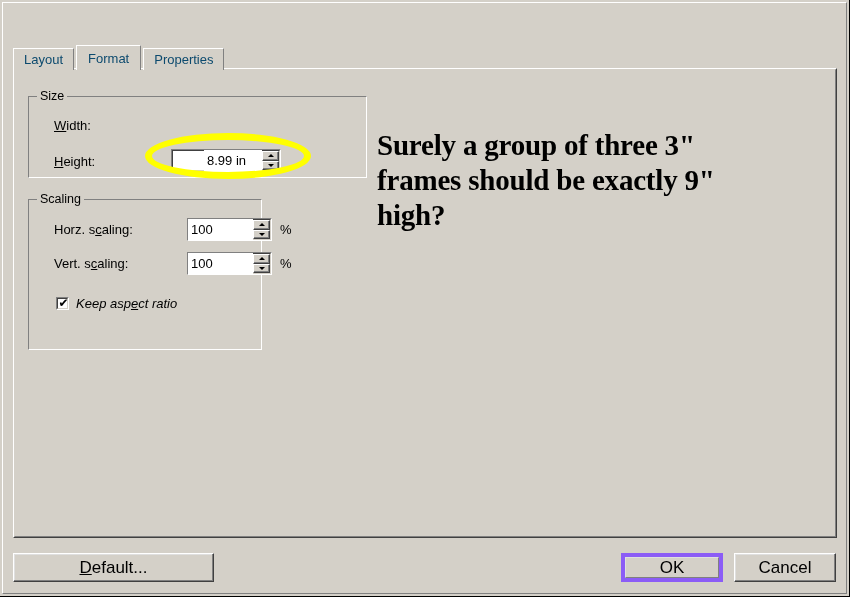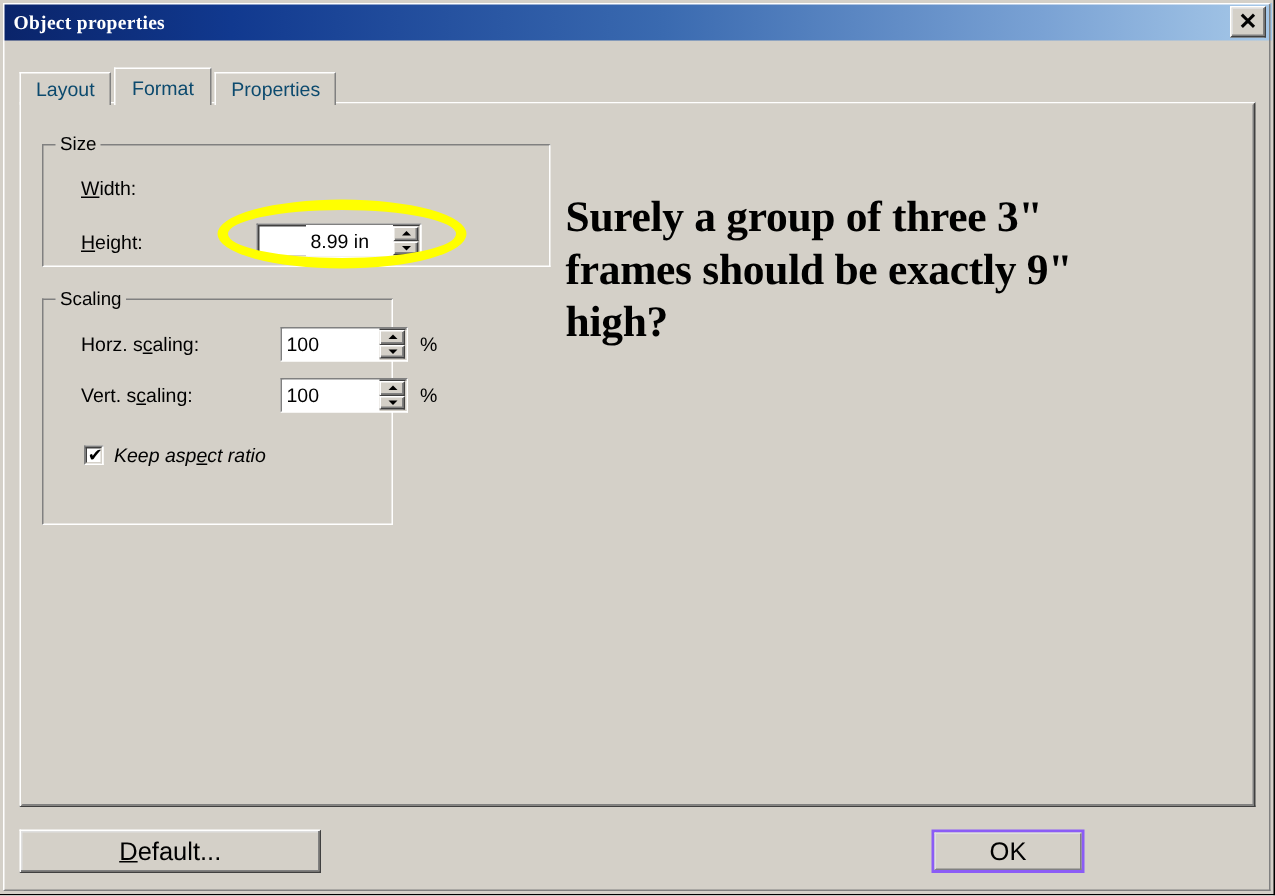--- a/index.html
+++ b/index.html
@@ -353,47 +353,40 @@
     box-sizing: border-box;
     display: flex;
     align-items: center;
     justify-content: center;
     font-size: 17px;
     color: #000000;
     cursor: default;
     white-space: nowrap;
   }
   .btn.default-btn {
-    border: 2px solid #8b5cf6;
+    border: 4px solid #8b5cf6;
     box-shadow: none;
     align-items: center;
   }
   .btn.default-btn .inner {
     position: absolute;
     left: 0px; top: 0px; right: 0px; bottom: 0px;
     border: 1px solid #dfdfdf;
     border-right-color: #808080;
     border-bottom-color: #808080;
     box-sizing: border-box;
     pointer-events: none;
   }
 </style>
 </head>
 <body>
 
 <div class="screen">
   <div class="window">
 
-    <div class="titlebar">
-      <div class="title-text">Object properties</div>
-      <div class="title-spacer"></div>
-      <div class="close-button">
-        <span class="glyph">✕</span>
-      </div>
-    </div>
 
     <div class="tabstrip">
       <div class="tab">
         <span>Layout</span>
       </div>
       <div class="tab active">
         <span>Format</span>
       </div>
       <div class="tab">
         <span>Properties</span>
@@ -479,16 +472,19 @@
 
     <div class="btn" style="left:13px; top:553px; width:201px; height:29px;">
         <span><span class="accel">D</span><span>efault...</span></span>
       </div>
 
     <div class="btn default-btn" style="left:621px; top:553px; width:102px; height:29px;">
       <span class="inner"></span>
       <span>OK</span>
     </div>
 
+    <div class="btn" style="left:734px; top:553px; width:102px; height:29px;">
+        <span>Cancel</span>
+      </div>
 
     <div class="window-inner-frame"></div>
   </div>
 </div>
 
 </body></html>

